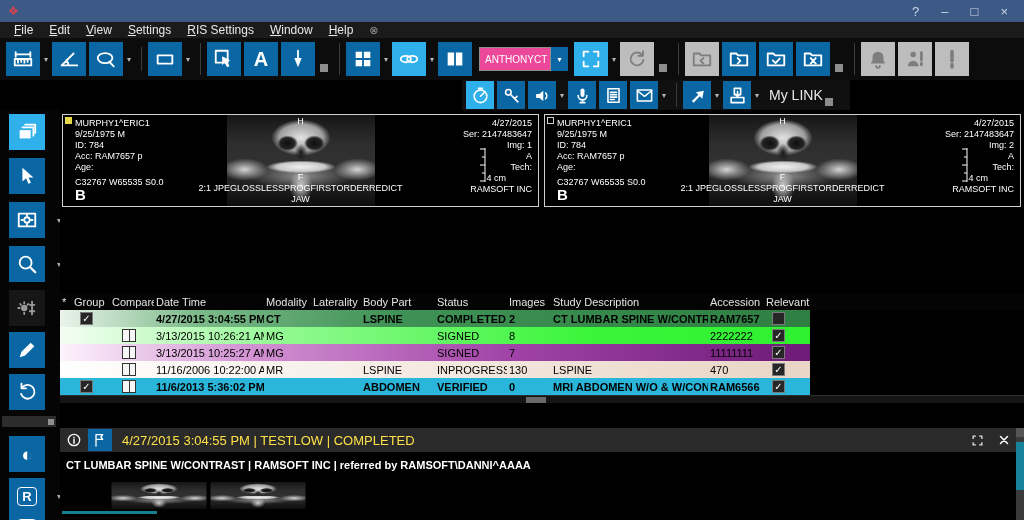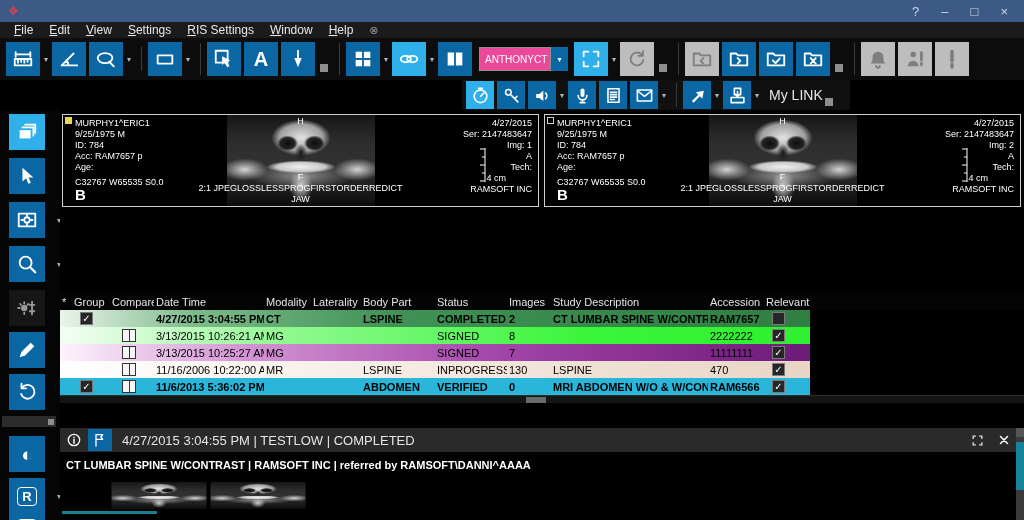--- a/index.html
+++ b/index.html
@@ -111,21 +111,21 @@
   .r4 { background:#2ab5da; }
   .cb { width:13px; height:13px; background:#262626; border:1px solid #7a7a7a; color:#fff;
     font-size:10px; line-height:11px; text-align:center; margin-left:6px; }
   .cmp { width:14px; height:13px; background:#f6f6f6; border:1px solid #333; position:relative; margin-left:10px; }
   .cmp::after { content:""; position:absolute; left:6px; top:0; bottom:0; width:1px; background:#333; }
   .sp-hscroll { height:8px; background:#151515; border-top:1px solid #2e2e2e; position:relative; }
   .sp-hscroll .hthumb { position:absolute; left:466px; top:1px; width:20px; height:6px; background:#6a6a6a; }
 
   
   .detail-panel { position:absolute; left:60px; top:428px; width:964px; height:92px; background:#000; }
-  .dp-header { height:24px; background:#2a2a2a; display:flex; align-items:center; gap:6px; padding-left:6px; color:#e5e5e5; font-size:13px; }
+  .dp-header { height:24px; background:#2a2a2a; display:flex; align-items:center; gap:6px; padding-left:6px; color:#fde047; font-size:13px; }
   .dp-title { margin-left:4px; }
   .dp-icons { margin-left:auto; display:flex; gap:14px; margin-right:14px; align-items:center; }
   .dp-desc { height:26px; display:flex; align-items:center; padding-left:6px; color:#fff; font-size:11px; font-weight:bold; }
   .dp-thumbs { position:absolute; left:2px; top:54px; display:flex; gap:4px; }
   .thumb { position:relative; width:95px; height:27px; }
   .thumb-sel-line { position:absolute; left:2px; top:83px; width:95px; height:3px; background:#17808f; }
   .vscroll { position:absolute; right:0; top:0; width:8px; height:92px; background:#3a3a3a; }
   .vscroll .up { position:absolute; top:0; left:0; width:8px; height:9px; background:#555; }
   .vscroll .vthumb { position:absolute; top:14px; left:0; width:8px; height:48px; background:#16829b; }
 </style>

